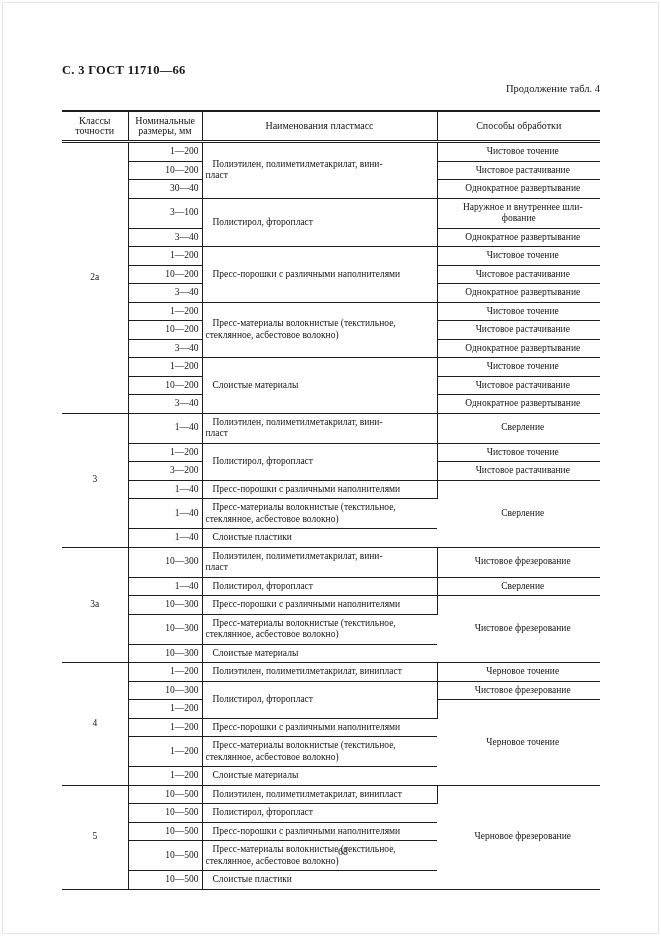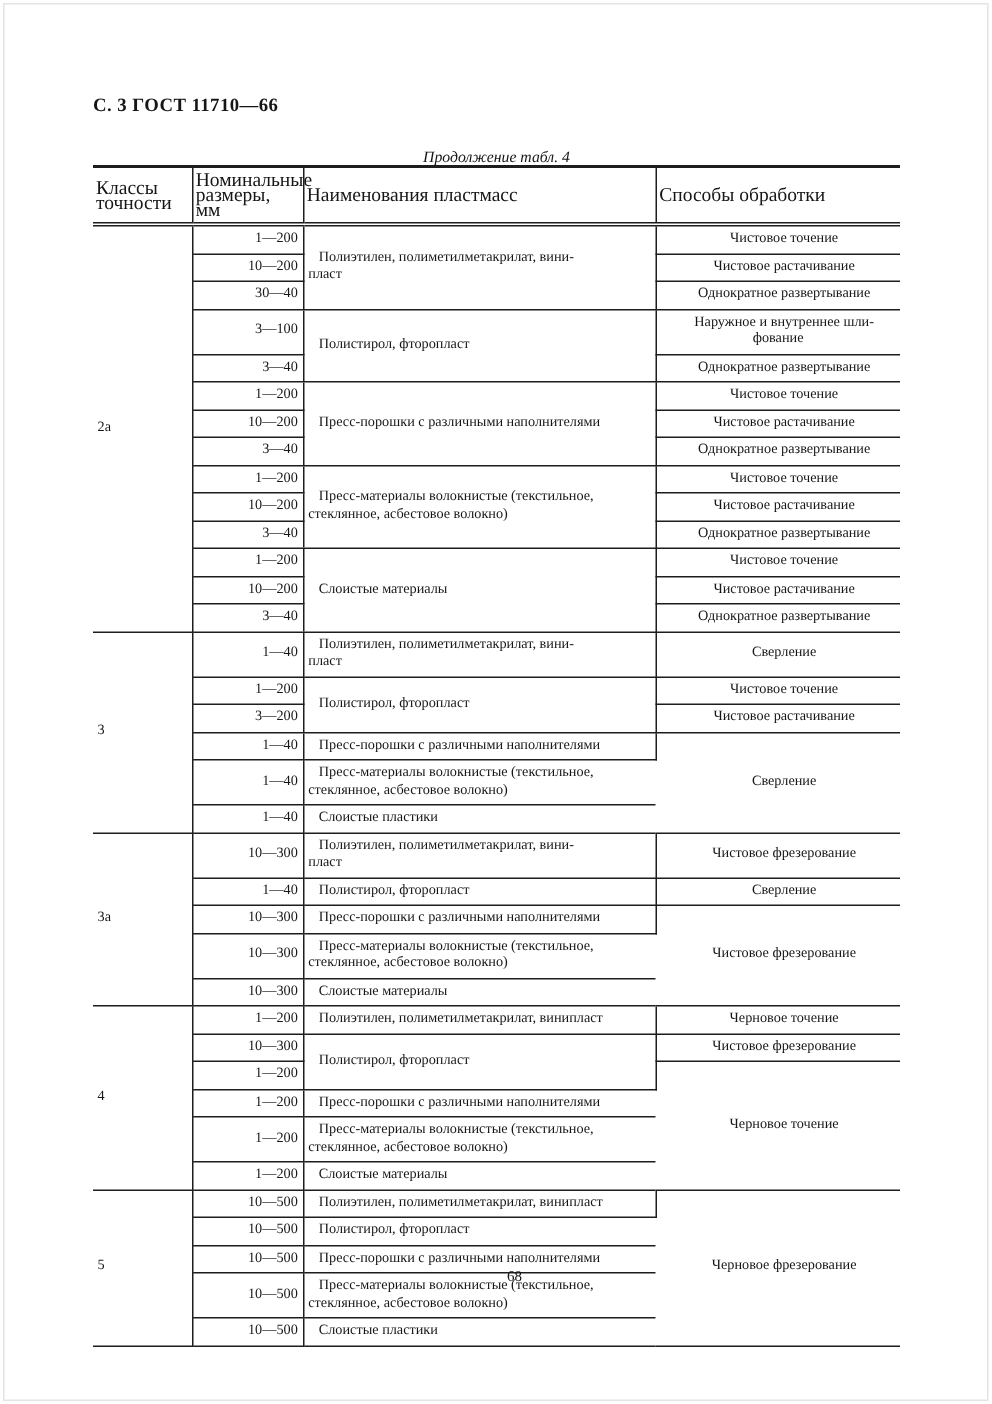--- a/index.html
+++ b/index.html
@@ -15,46 +15,46 @@
     position: absolute; inset: 2px;
     border: 1px solid #e4e4e4;
     pointer-events: none;
   }
   .page-header {
     position: absolute; left: 62px; top: 63px;
     font-weight: bold; font-size: 12.5px; letter-spacing: 0.3px;
     white-space: nowrap;
   }
   .continuation {
-    position: absolute; left: 62px; top: 100px; width: 538px;
-    text-align: center; font-style: italic; font-size: 10.5px;
+    position: absolute; left: 62px; top: 83px; width: 538px;
+    text-align: right; font-size: 10.5px;
   }
   table.main {
     position: absolute; left: 62px; top: 110px;
     width: 538px;
     border-collapse: collapse;
     table-layout: fixed;
     border-top: 2px solid #1d1d1d;
   }
   table.main th {
-    font-size: 13px; font-weight: normal; line-height: 10px;
-    text-align: left; vertical-align: middle;
+    font-size: 10px; font-weight: normal; line-height: 10px;
+    text-align: center; vertical-align: middle;
     padding: 3px 2px; height: 22px;
     border-bottom: 3px double #1d1d1d;
     margin-top: 48px;
   }
   table.main th:not(:last-child),
   table.main td:not(:last-child) { border-right: 1px solid #1d1d1d; }
   table.main td {
     border-bottom: 1px solid #1d1d1d;
     font-size: 9.5px; line-height: 11.5px;
     vertical-align: middle;
     padding: 3px 3px; height: 11px;
   }
-  td.klass { }
+  td.klass { text-align: center; }
   td.size  { text-align: right; }
   td.plastic {
     text-align: left; padding-left: 4px; text-indent: 7px;
     white-space: pre-line;
   }
   td.method {
     text-align: center; padding-left: 7px; text-indent: 8px;
     white-space: pre-line;
   }
   td.bottom-open { border-bottom: none; }

